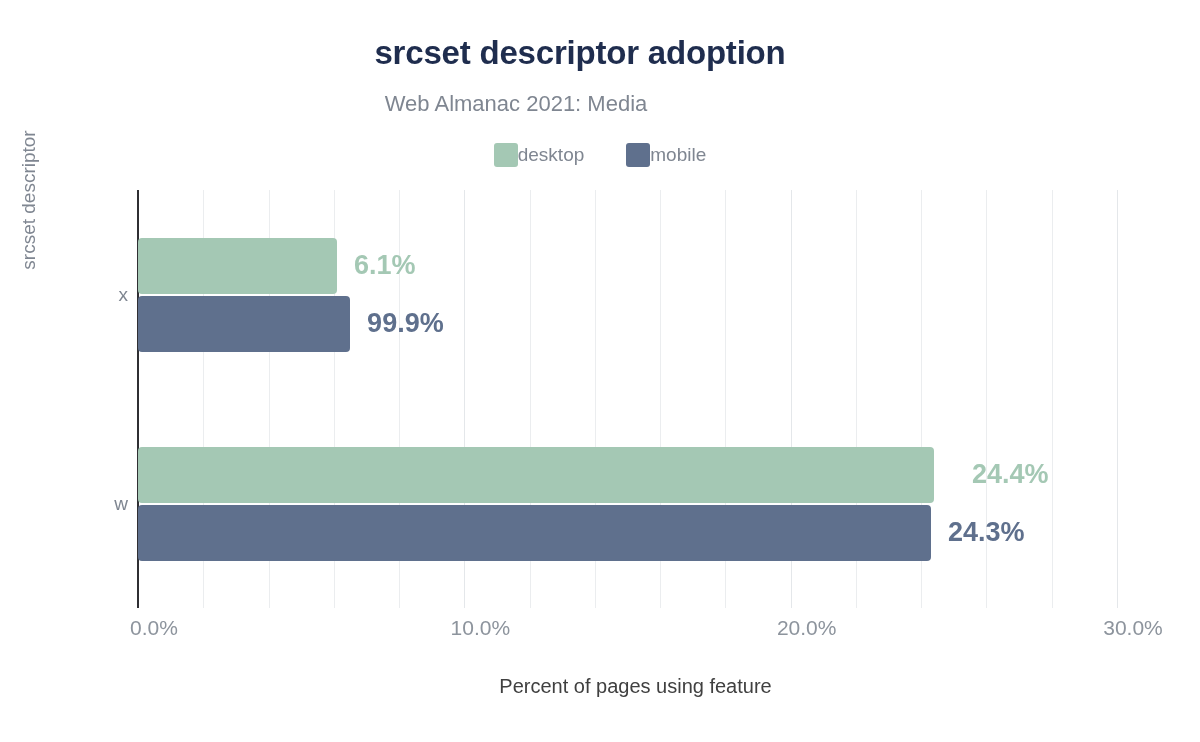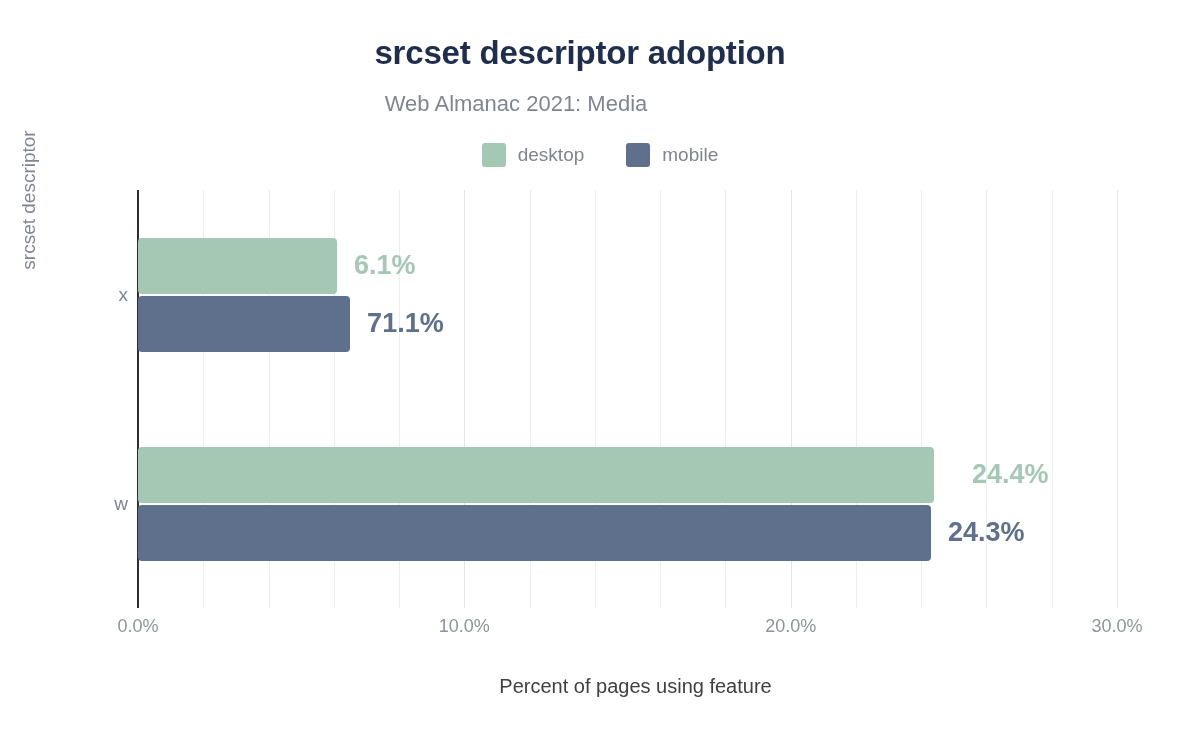--- a/index.html
+++ b/index.html
@@ -47,21 +47,21 @@
     left: 0;
     width: 1200px;
     display: flex;
     justify-content: center;
     align-items: center;
     gap: 42px;
   }
   .legend-item {
     display: flex;
     align-items: center;
-    gap: 12px;
+    gap: 0;
   }
   .legend-swatch {
     width: 24px;
     height: 24px;
     border-radius: 3px;
     display: block;
   }
   .legend-label {
     font-size: 19px;
     color: #7f8691;
@@ -126,24 +126,25 @@
     top: 675px;
     left: 146px;
     width: 979px;
     text-align: center;
     font-size: 20px;
     color: #404040;
   }
   .xtick {
     position: absolute;
     top: 616px;
-    font-size: 18px;
+    font-size: 21px;
     color: #8d949d;
     transform: translateX(-50%);
     white-space: nowrap;
+    margin-left: 16px;
   }
   .ycat {
     position: absolute;
     font-size: 19px;
     color: #7f8691;
     transform: translate(-100%, -50%);
     white-space: nowrap;
   }
 </style>
 </head>
@@ -178,21 +179,21 @@
     <div class="gridline" style="left: 587.4px;"></div>
     <div class="gridline major" style="left: 652.667px;"></div>
     <div class="gridline" style="left: 717.933px;"></div>
     <div class="gridline" style="left: 783.2px;"></div>
     <div class="gridline" style="left: 848.467px;"></div>
     <div class="gridline" style="left: 913.733px;"></div>
     <div class="gridline major" style="left: 979px;"></div>
     <div class="bar" style="left: 0px; top: 47.5px; width: 199.063px; background: rgb(164, 200, 180);"></div>
     <div class="bar-label" style="left: 216.063px; top: 47.5px; color: rgb(164, 200, 180);">6.1%</div>
     <div class="bar" style="left: 0px; top: 105.5px; width: 212.117px; background: rgb(95, 112, 141);"></div>
-    <div class="bar-label" style="left: 229.117px; top: 105.5px; color: rgb(95, 112, 141);">71.1%</div>
+    <div class="bar-label" style="left: 229.117px; top: 105.5px; color: rgb(95, 112, 141);">99.9%</div>
     <div class="bar" style="left: 0px; top: 256.5px; width: 796.253px; background: rgb(164, 200, 180);"></div>
     <div class="bar-label" style="left: 834px; top: 256.5px; color: rgb(164, 200, 180);">24.4%</div>
     <div class="bar" style="left: 0px; top: 314.5px; width: 792.99px; background: rgb(95, 112, 141);"></div>
     <div class="bar-label" style="left: 809.99px; top: 314.5px; color: rgb(95, 112, 141);">24.3%</div>
   </div>
 
 <div id="ytitle">srcset descriptor</div>
 <div id="xtitle">Percent of pages using feature</div>
 <div id="xticks-host">
     <div class="xtick" style="left: 138px;">0.0%</div>

